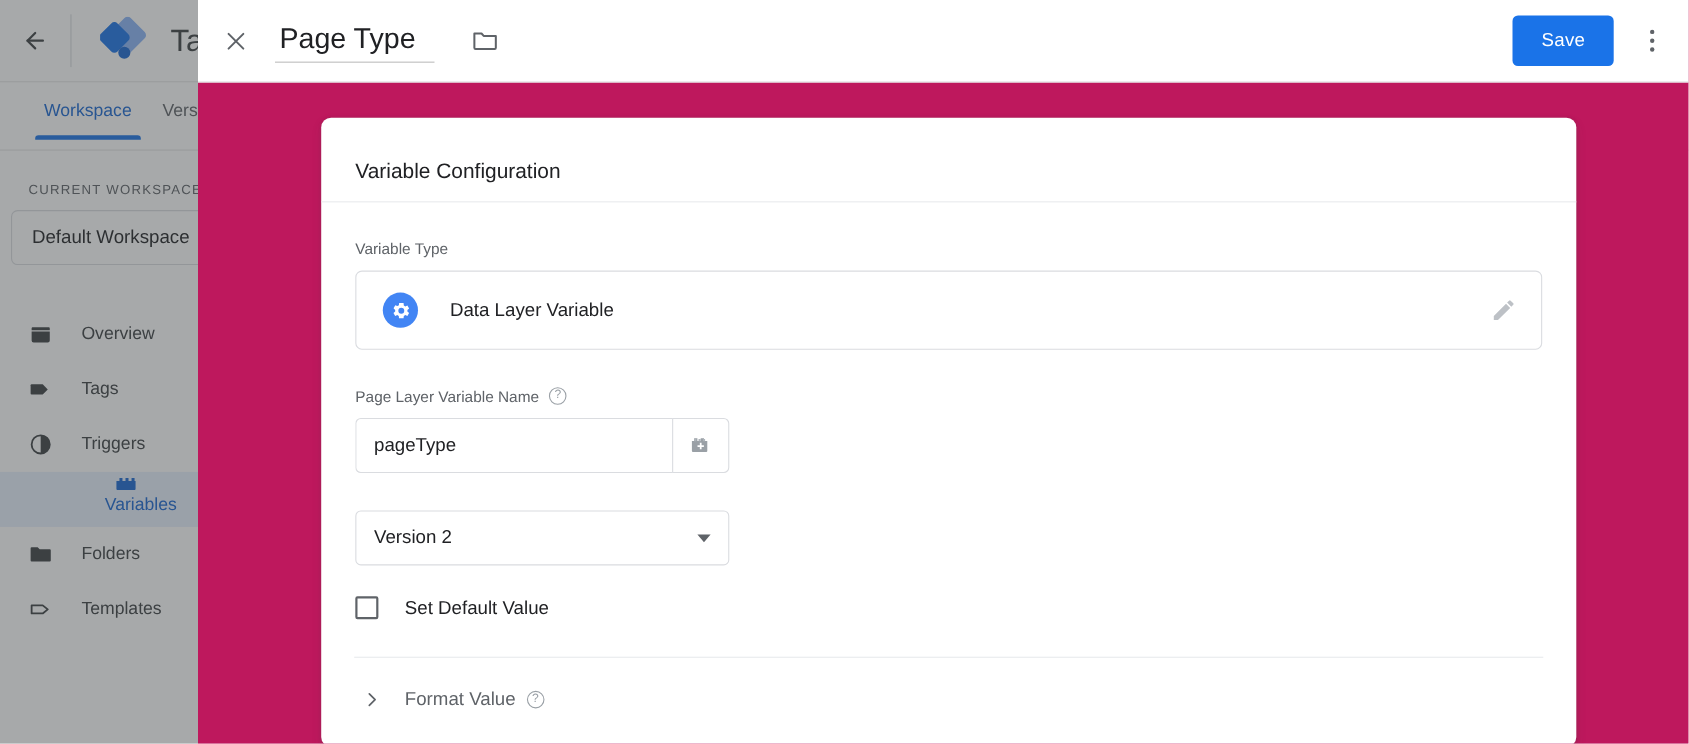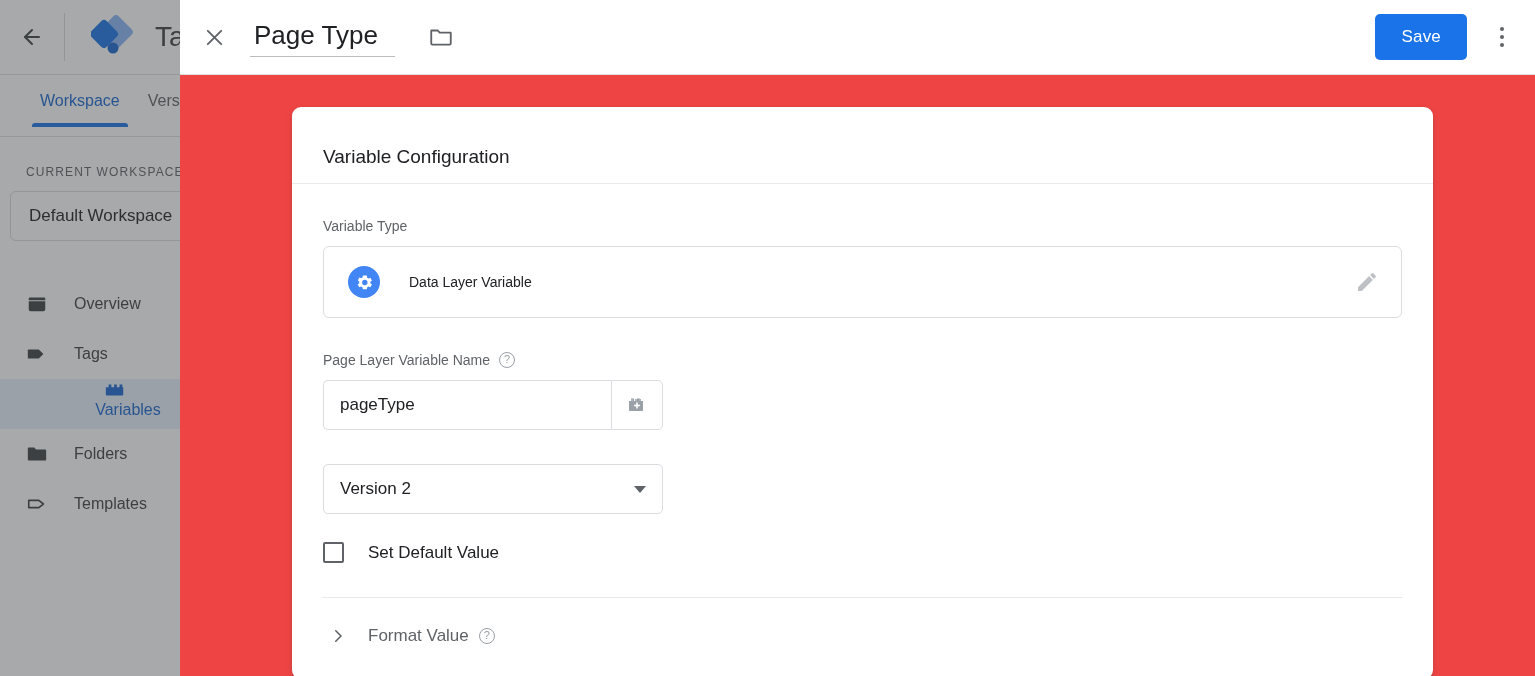--- a/index.html
+++ b/index.html
@@ -81,21 +81,21 @@
 
   
   #scrim {
     position: absolute; left: 0; top: 0; width: 180px; height: 676px;
     background: rgba(60,64,67,0.45);
   }
 
   
   #panel {
     position: absolute; left: 180px; top: 0; width: 1355px; height: 676px;
-    background: #ef4444;
+    background: #be185d;
   }
   .panel-header {
     height: 75px; background: #fff; border-bottom: 1px solid #e0e0e0;
     display: flex; align-items: center; padding: 0 20px 0 0;
   }
   .close-btn {
     width: 68px; height: 75px; display: flex;
     align-items: center; justify-content: center; color: #5f6368;
   }
   .title-field {
@@ -161,21 +161,21 @@
   .type-box {
     height: 72px; border: 1px solid #dadce0; border-radius: 6px;
     display: flex; align-items: center; padding: 0 22px 0 24px;
     background: #fff;
   }
   .type-avatar {
     width: 32px; height: 32px; border-radius: 50%;
     background: #4285f4; display: flex; align-items: center;
     justify-content: center; flex: none;
   }
-  .type-name { margin-left: 29px; font-size: 14px; color: #202124; }
+  .type-name { margin-left: 29px; font-size: 17px; color: #202124; }
   .type-spacer { flex: 1; }
   .edit-pencil { color: #bdc1c6; display: flex; }
 
   .input-row { display: flex; width: 340px; }
   .text-input {
     flex: 1; height: 50px; border: 1px solid #dadce0;
     border-right: none; border-radius: 5px 0 0 5px;
     font-family: "Liberation Sans", sans-serif;
     font-size: 17px; color: #202124; padding: 0 16px; outline: none;
     background: #fff; min-width: 0;
@@ -266,20 +266,29 @@
 
       <div class="nav-item">
         <span class="nav-icon">
           <svg width="22" height="22" viewBox="0 0 24 24" fill="currentColor">
               <path d="M3 7h11l5 5-5 5H3a1 1 0 0 1-1-1V8a1 1 0 0 1 1-1z"></path>
             </svg>
         </span>
         <span>Tags</span>
       </div>
 
+      <div class="nav-item">
+        <span class="nav-icon">
+          <svg width="22" height="22" viewBox="0 0 24 24">
+              <circle cx="12" cy="12" r="9" fill="none" stroke="currentColor" stroke-width="1.8"></circle>
+              <path d="M12 3a9 9 0 0 1 0 18z" fill="currentColor"></path>
+            </svg>
+        </span>
+        <span>Triggers</span>
+      </div>
 
       <div class="nav-item active">
         <span class="nav-icon">
           <svg width="22" height="22" viewBox="0 0 24 24" fill="currentColor">
               <path d="M3 9h2V6h3v3h3V6h3v3h3V6h3v3h1v8a1 1 0 0 1-1 1H3a1 1 0 0 1-1-1V9z"></path>
             </svg>
         </span>
         <span>Variables</span>
       </div>
 

